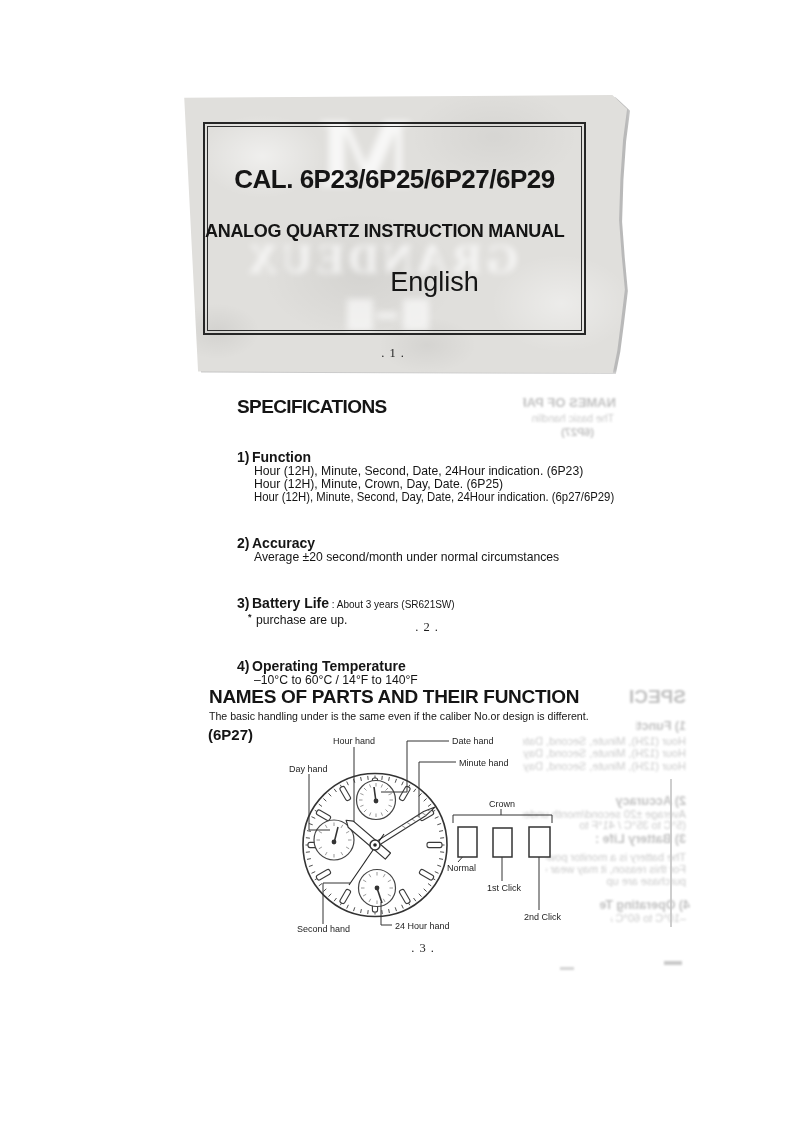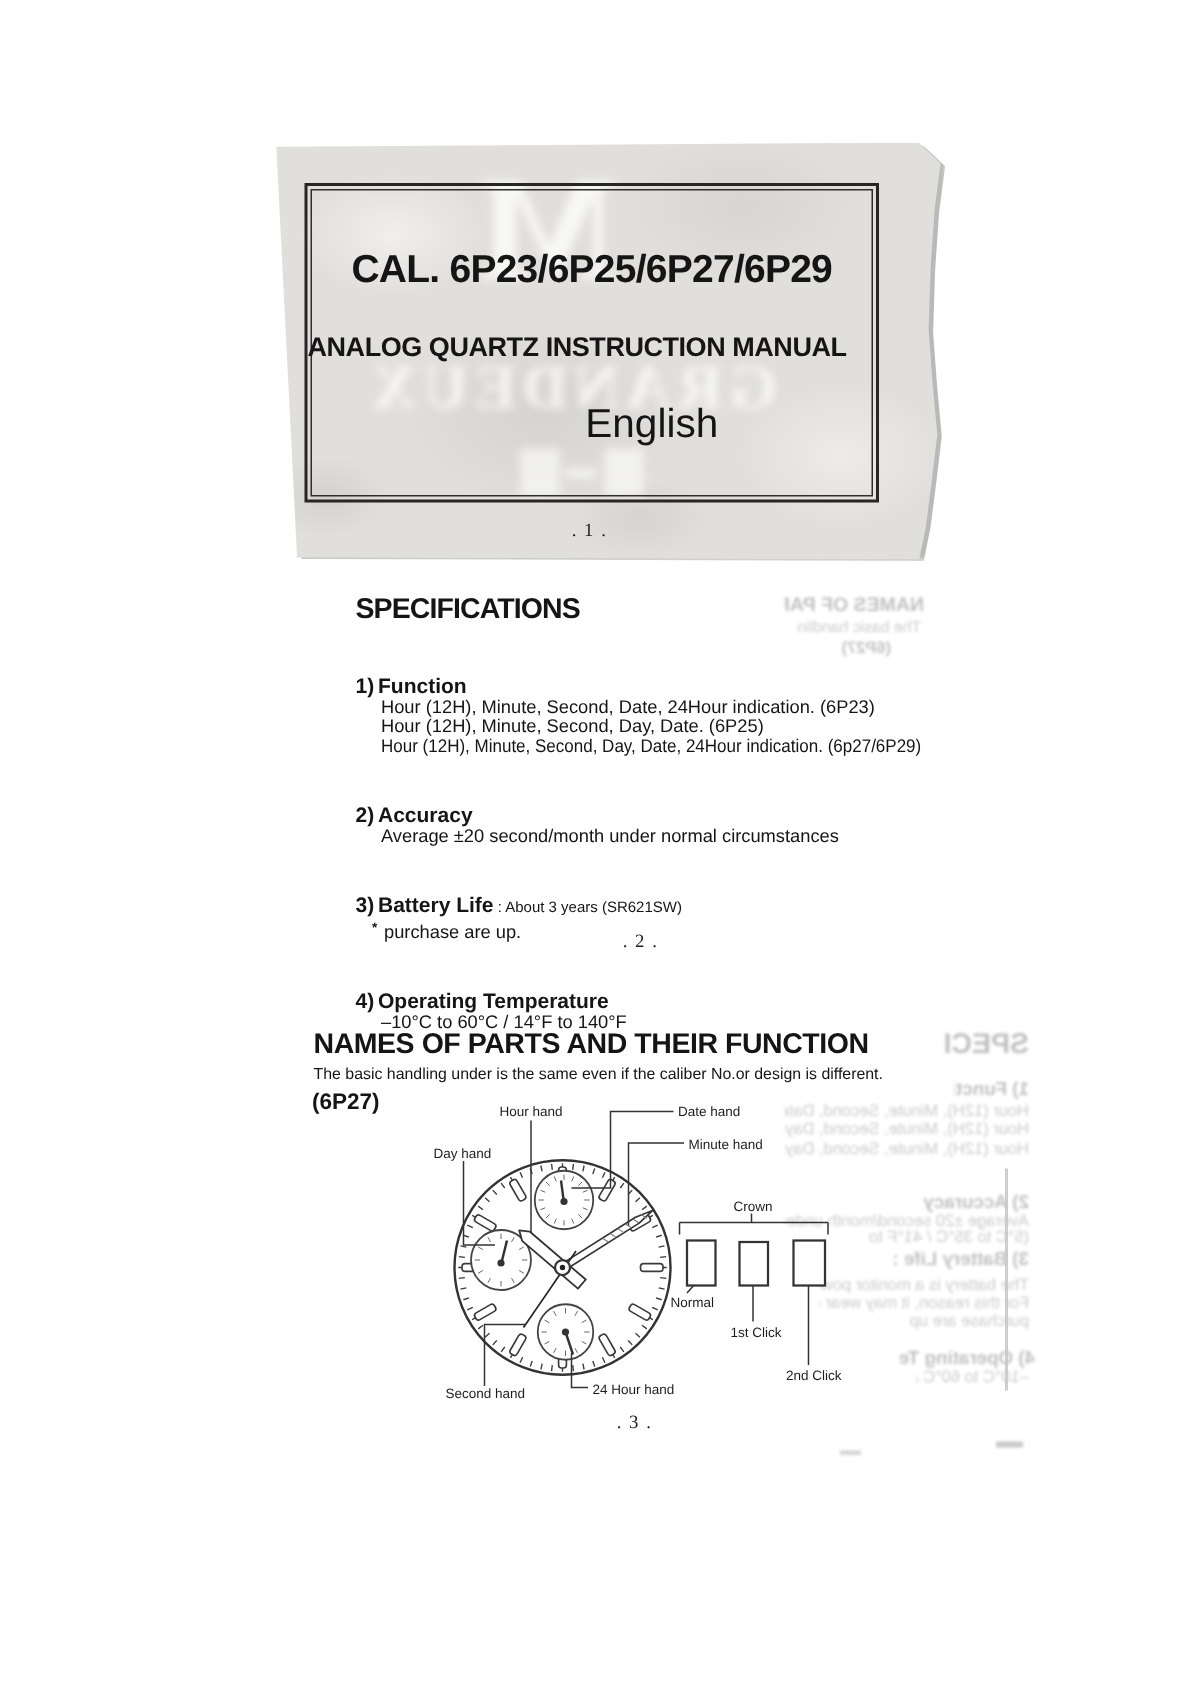--- a/index.html
+++ b/index.html
@@ -93,21 +93,21 @@
   <div class="ghost gb" style="top:395px;right:186px;width:93px;font-size:13px;">NAMES OF PARTS AND THEIR FUNCTION</div>
   <div class="ghost" style="top:412px;right:188px;width:82px;font-size:10.5px;">The basic handling method is the same even if</div>
   <div class="ghost gb" style="top:426px;right:208px;width:38px;font-size:11px;">(6P27)</div>
 
   <div class="page2">
     <h2 class="spec-heading">SPECIFICATIONS</h2>
 
     <div class="spec-item">
       <div class="spec-title-row"><span class="spec-num">1)</span><span>Function</span></div>
       <div class="spec-line">Hour (12H), Minute, Second, Date, 24Hour indication. (6P23)</div>
-      <div class="spec-line">Hour (12H), Minute, Second, Day, Date. (6P25)</div>
+      <div class="spec-line">Hour (12H), Minute, Crown, Day, Date. (6P25)</div>
       <div class="spec-line condensed">Hour (12H), Minute, Second, Day, Date, 24Hour indication. (6p27/6P29)</div>
     </div>
 
     <div class="spec-item">
       <div class="spec-title-row"><span class="spec-num">2)</span><span>Accuracy</span></div>
       <div class="spec-line">Average ±20 second/month under normal circumstances</div>
     </div>
 
     <div class="spec-item">
       <div class="spec-title-row"><span class="spec-num">3)</span><span>Battery Life</span><span class="spec-suffix"> : About 3 years (SR621SW)</span></div>

